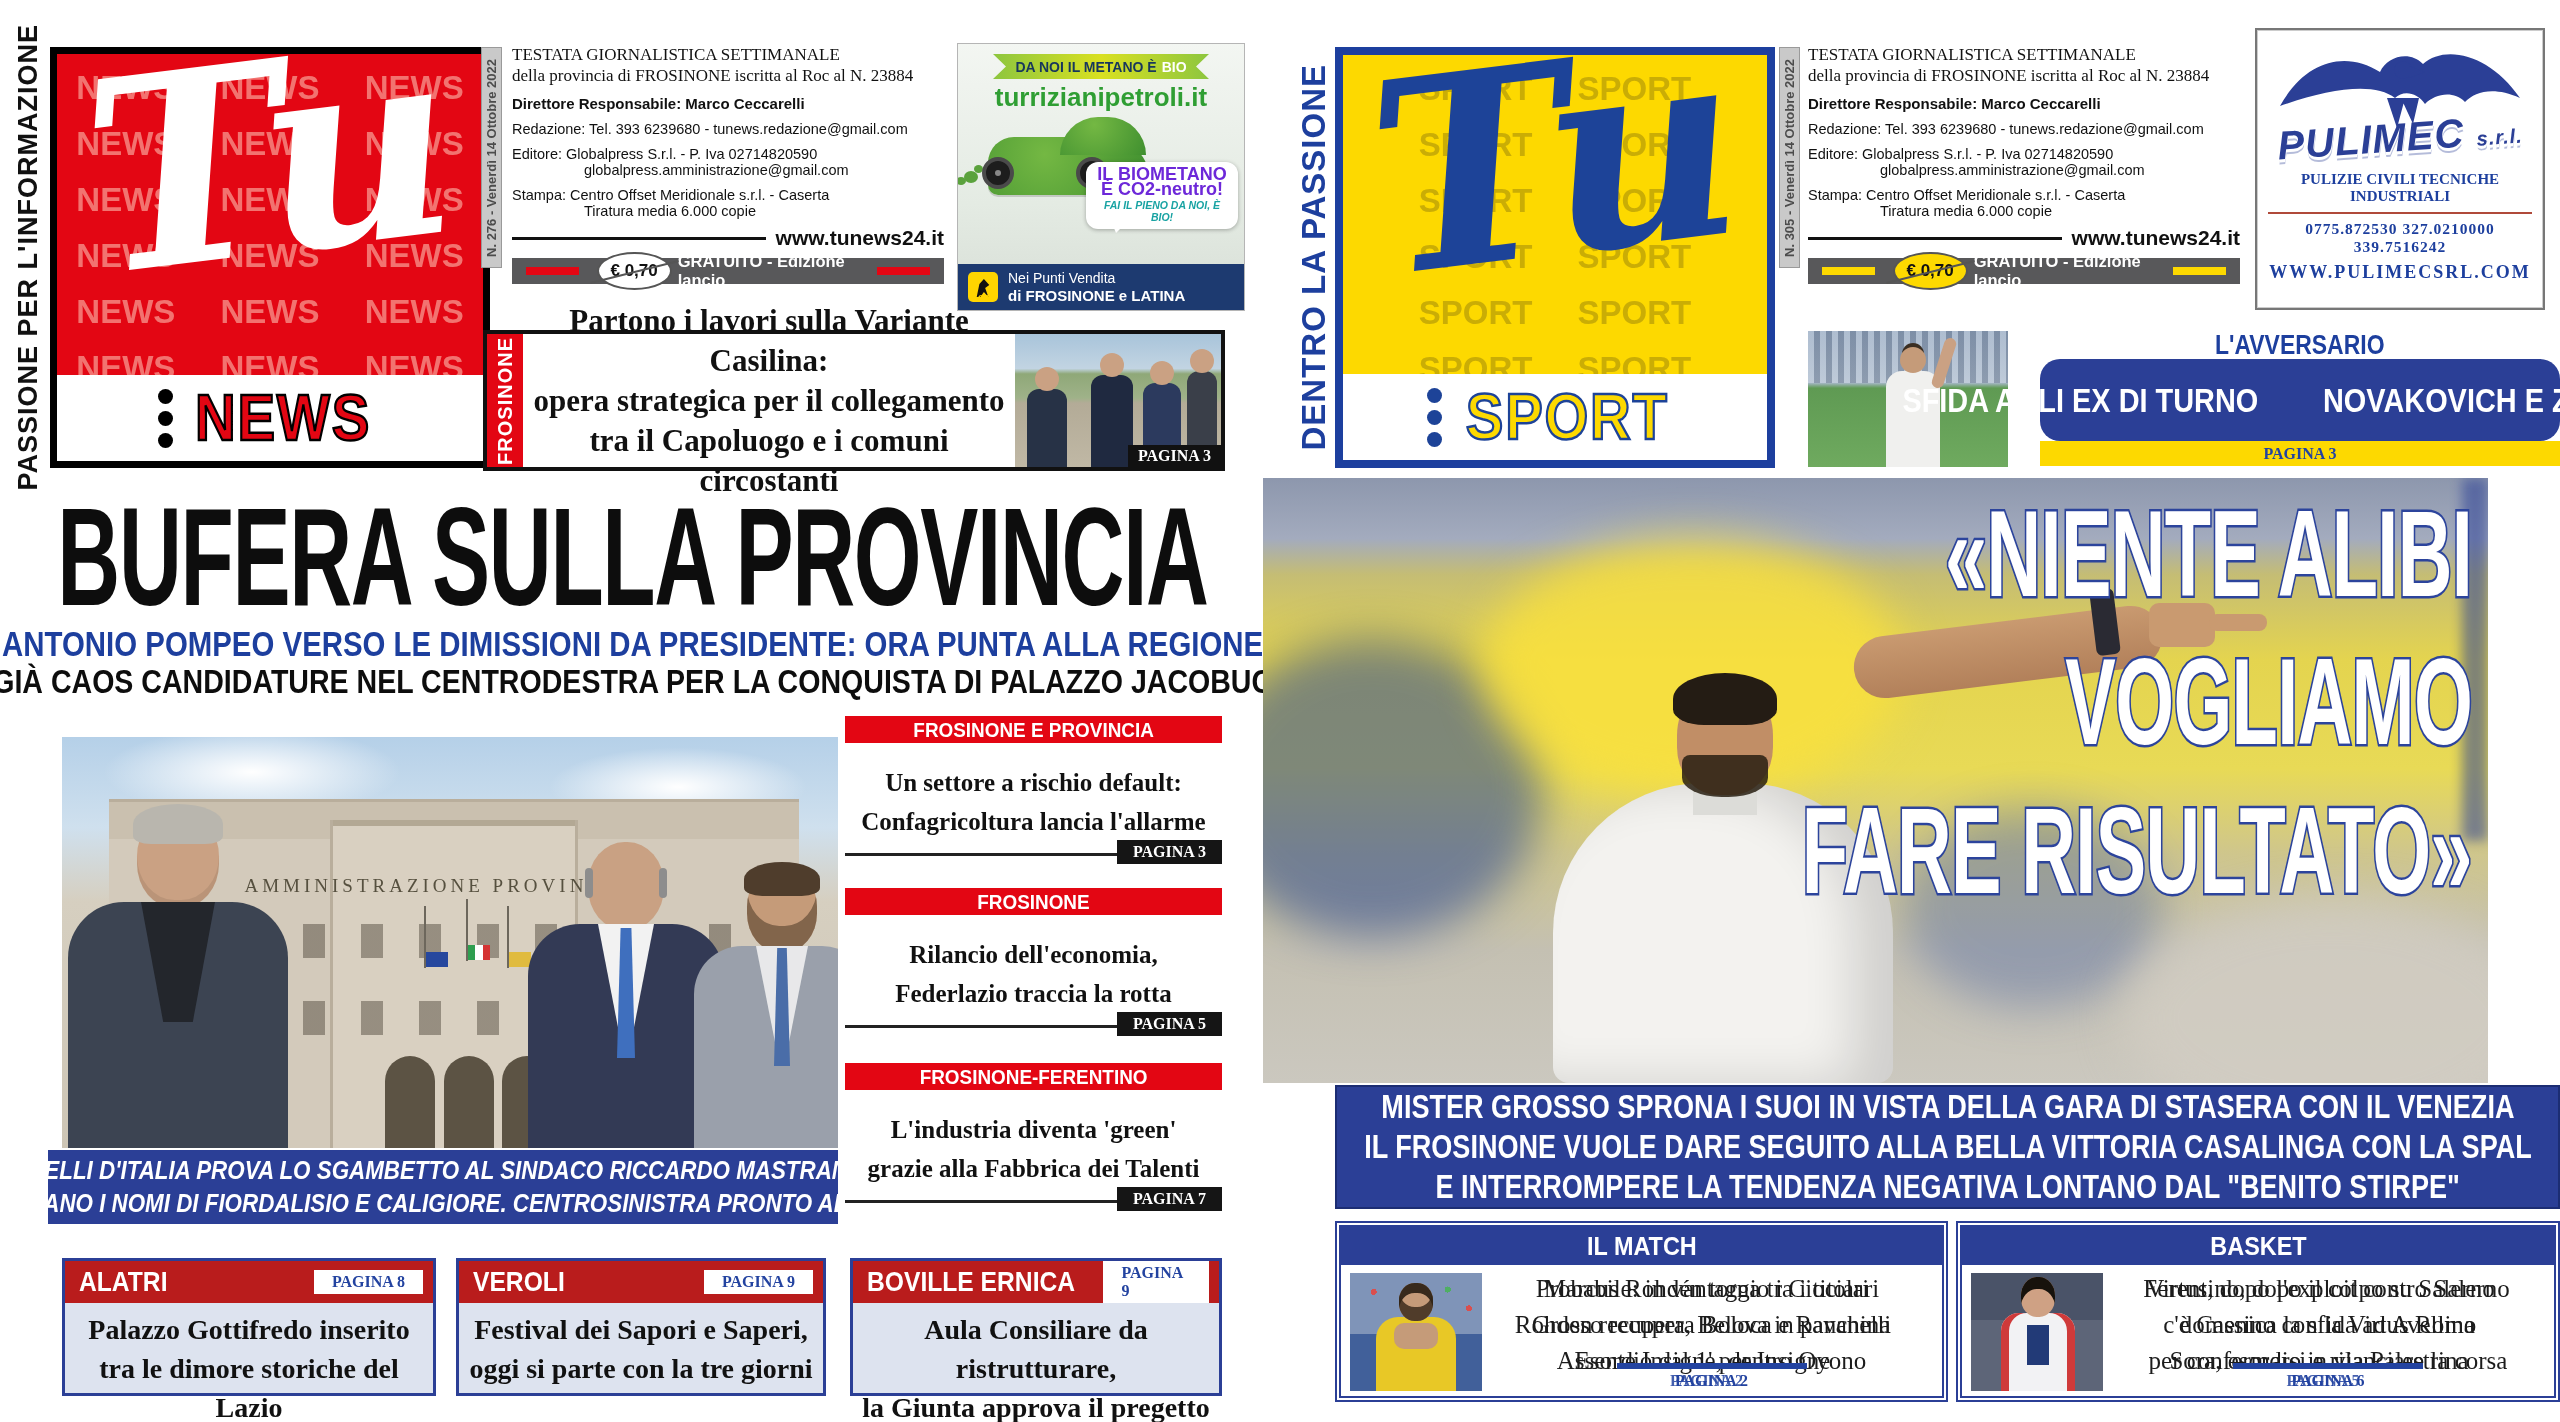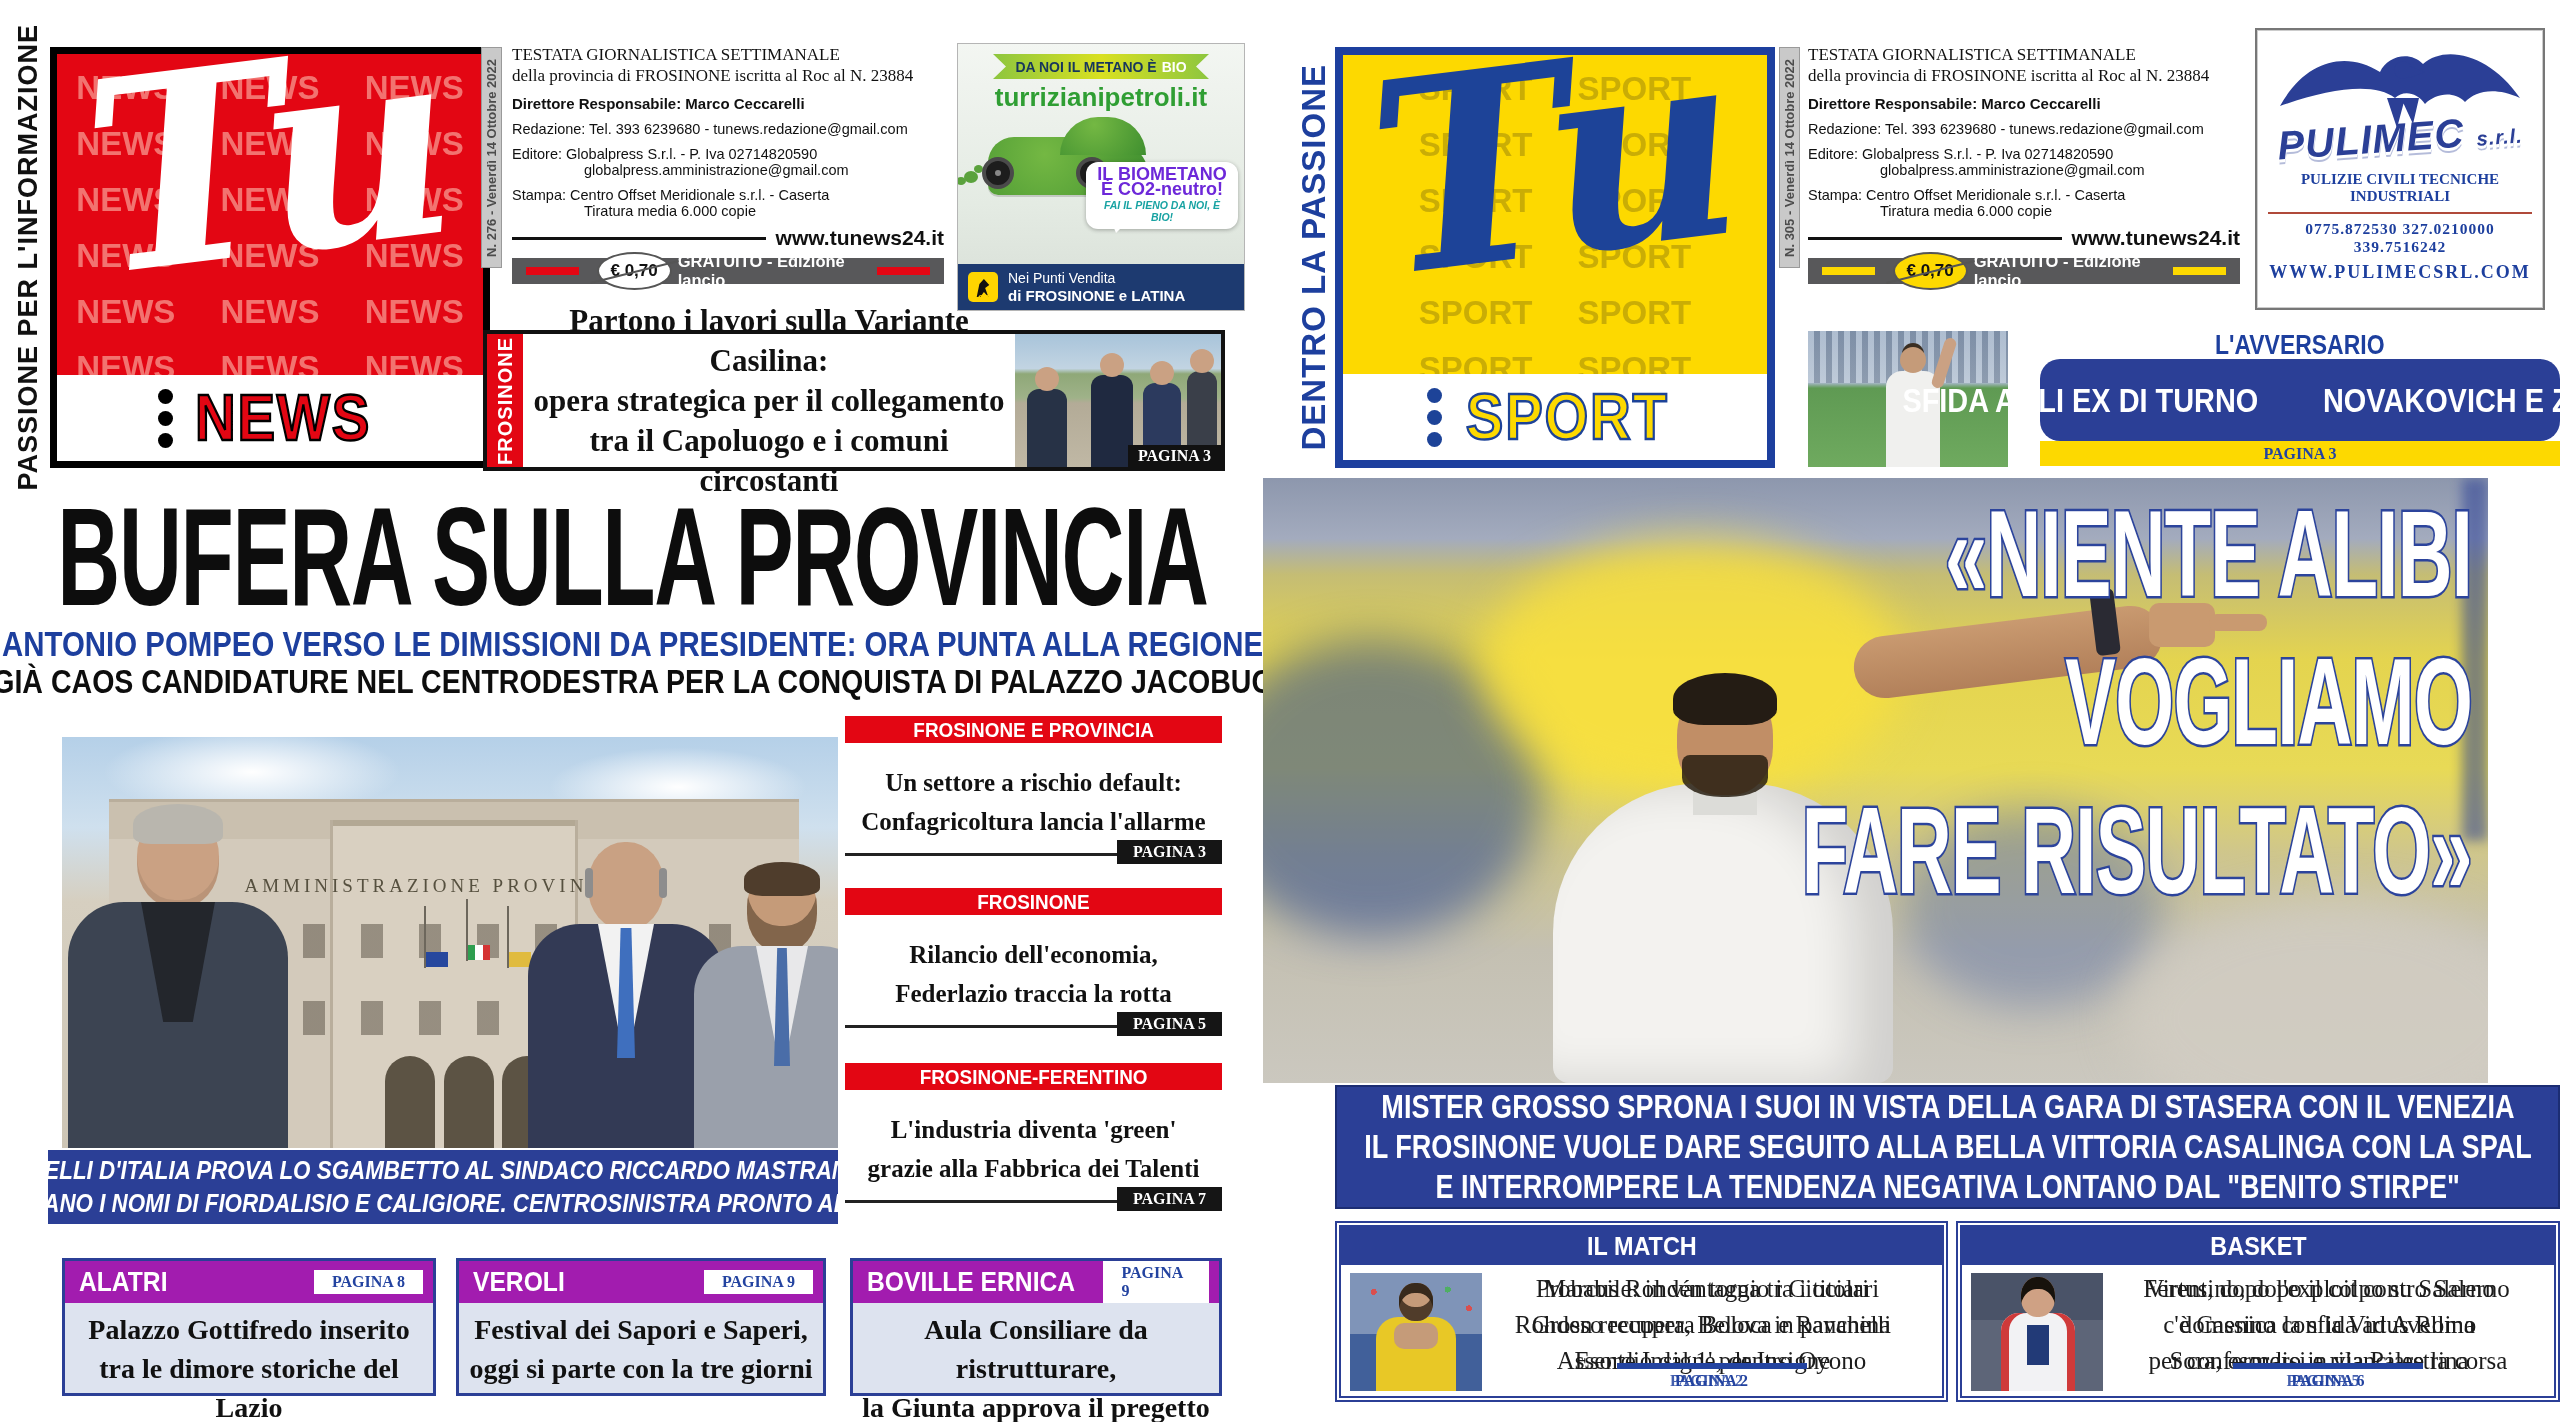--- a/index.html
+++ b/index.html
@@ -211,21 +211,21 @@
   .side-bar span { color:#fff; font-weight:800; font-size:21px; white-space:nowrap; transform:scaleX(.9); }
   .side-head { font-family:"Liberation Serif", serif; font-weight:700; font-size:25px; line-height:39px;
     text-align:center; color:#111; padding-top:20px; }
   .side-foot { position:relative; margin-top:12px; border-bottom:3px solid #222; height:0; }
   .side-badge { position:absolute; right:0; top:-13px; background:#151515; color:#fff;
     font-family:"Liberation Serif", serif; font-weight:700; font-size:16px; padding:3px 16px; }
 
   
   .city-box { position:absolute; top:1258px; height:138px; background:#dde3ef; border:3px solid #2b3f96; }
   .cb1 { left:62px;  width:374px; } .cb2 { left:456px; width:370px; } .cb3 { left:850px; width:372px; }
-  .city-bar { height:42px; background:#a21caf; display:flex; align-items:center; justify-content:space-between;
+  .city-bar { height:42px; background:#b91c1c; display:flex; align-items:center; justify-content:space-between;
     padding:0 10px 0 14px; }
   .city-name { color:#fff; font-weight:800; font-size:28px; white-space:nowrap; transform:scaleX(.88); transform-origin:left; }
   .city-page { background:#fff; color:#2343a0; font-family:"Liberation Serif", serif; font-weight:700;
     font-size:16px; padding:3px 18px; }
   .city-head { font-family:"Liberation Serif", serif; font-weight:700; font-size:28px; line-height:39px;
     text-align:center; color:#111; padding-top:7px; }
 
   
   .avv-photo { position:absolute; left:1808px; top:331px; width:200px; height:136px; overflow:hidden;
     background:linear-gradient(180deg,#93a7c0 0%,#a9b9cc 38%,#5f9a53 42%,#6faa5f 100%); }

